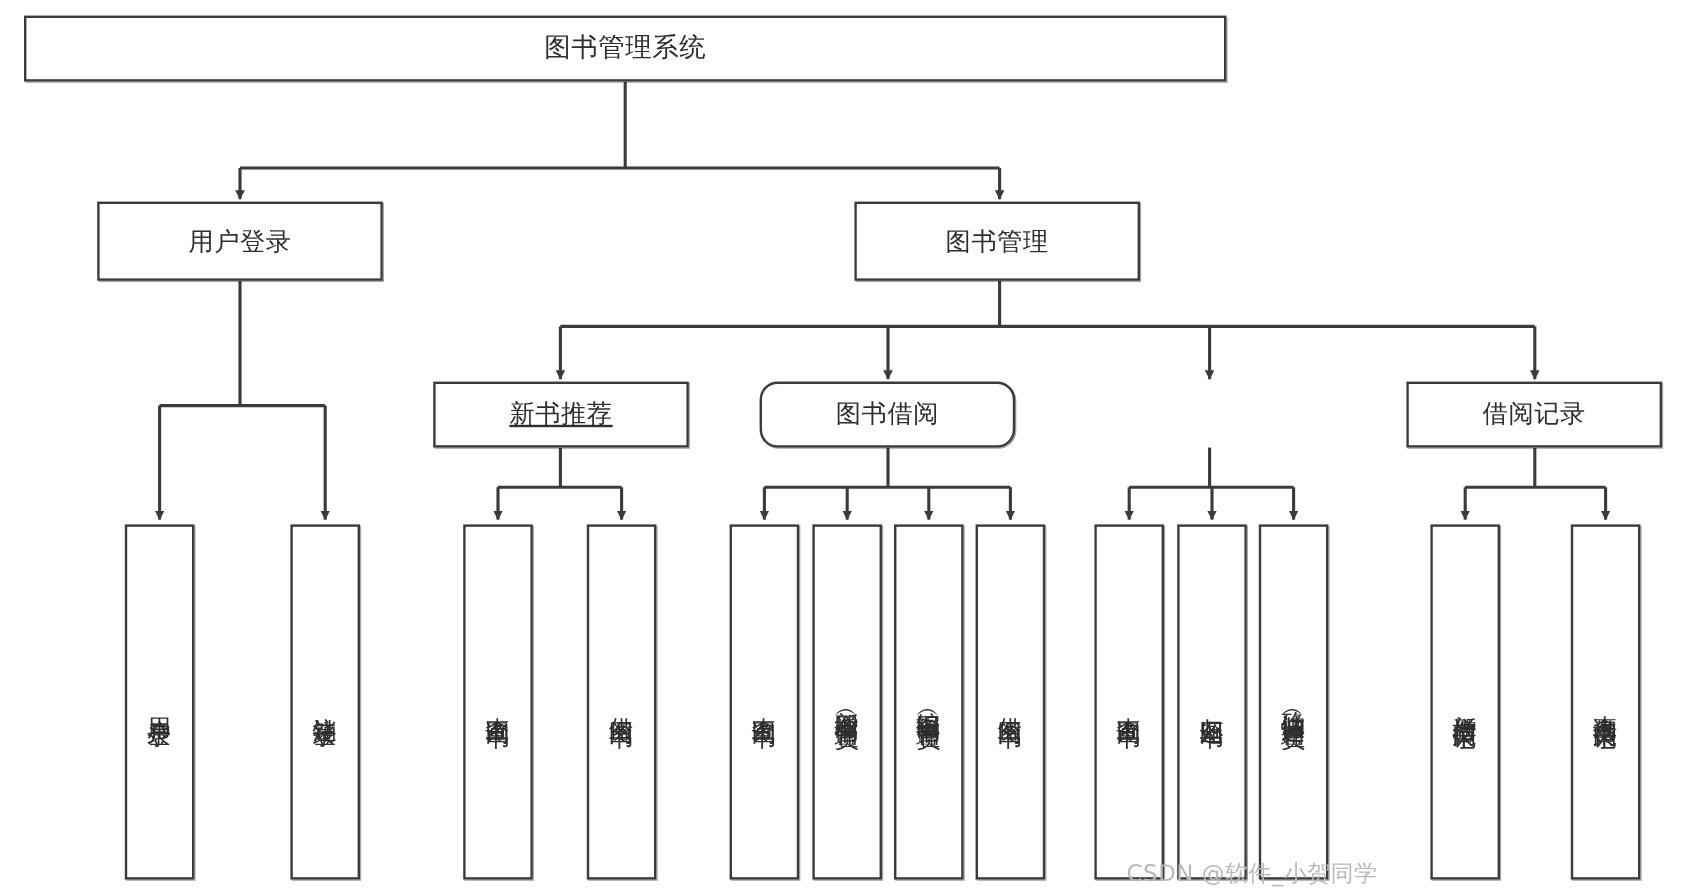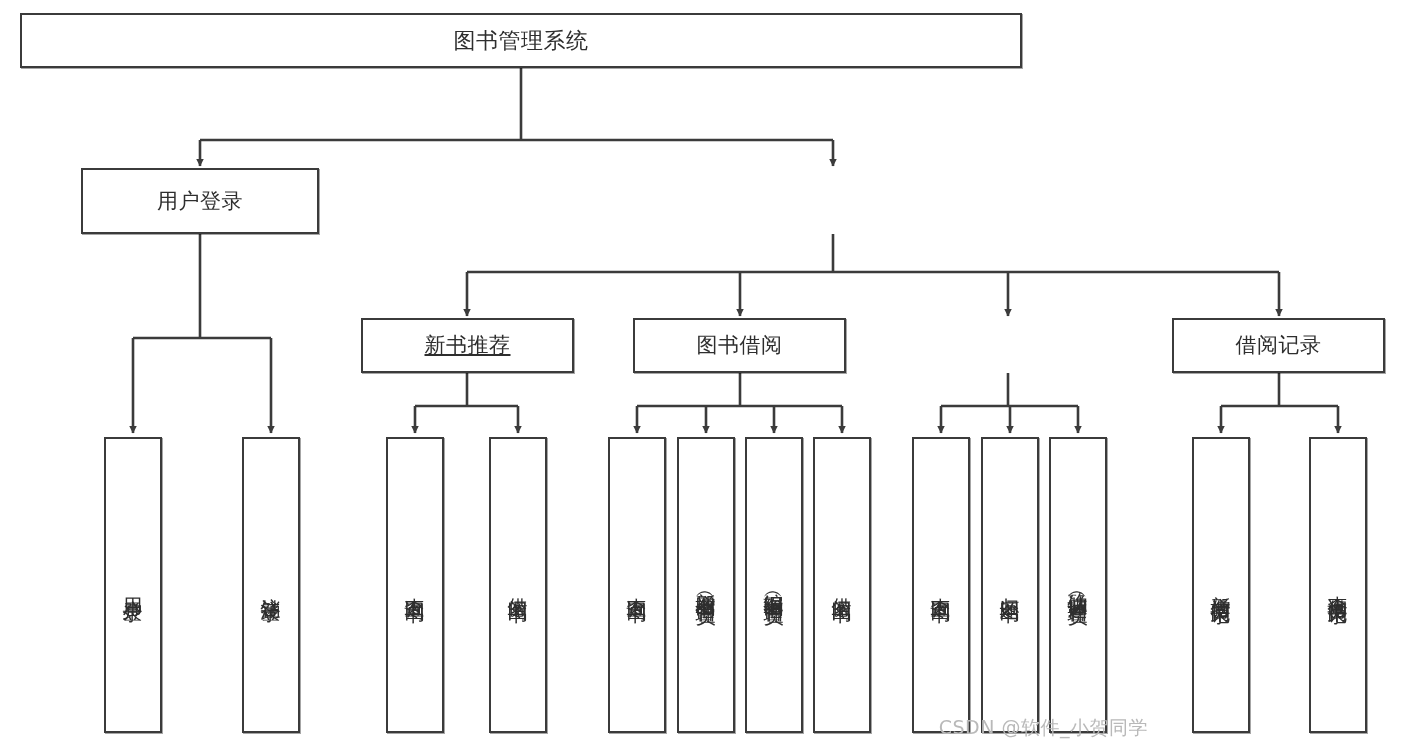--- a/index.html
+++ b/index.html
@@ -131,25 +131,28 @@
     </g>
   </svg>
 
   <div class="node horiz" id="node-root" style="left:20px; top:13px; width:1002px; height:55px;">
     <span class="node-label">图书管理系统</span>
   </div>
 
   <div class="node horiz" style="left:81px; top:168px; width:238px; height:66px;">
     <span class="node-label">用户登录</span>
   </div>
+  <div class="node horiz" style="left:712px; top:168px; width:238px; height:66px;">
+    <span class="node-label">图书管理</span>
+  </div>
 
   <div class="node horiz" style="left:361px; top:318px; width:213px; height:55px;text-decoration:underline;">
     <span class="node-label">新书推荐</span>
   </div>
-  <div class="node horiz" style="left:633px; top:318px; width:213px; height:55px;">
+  <div class="node horiz" style="left:633px; top:318px; width:213px; height:55px;border-radius:15px;">
     <span class="node-label">图书借阅</span>
   </div>
   <div class="node horiz" style="left:1172px; top:318px; width:213px; height:55px;">
     <span class="node-label">借阅记录</span>
   </div>
 
   <div class="node vert" style="left:104px; top:437px; width:58px; height:296px;">
     <span class="node-label">用户登录</span>
   </div>
   <div class="node vert" style="left:242px; top:437px; width:58px; height:296px;">

